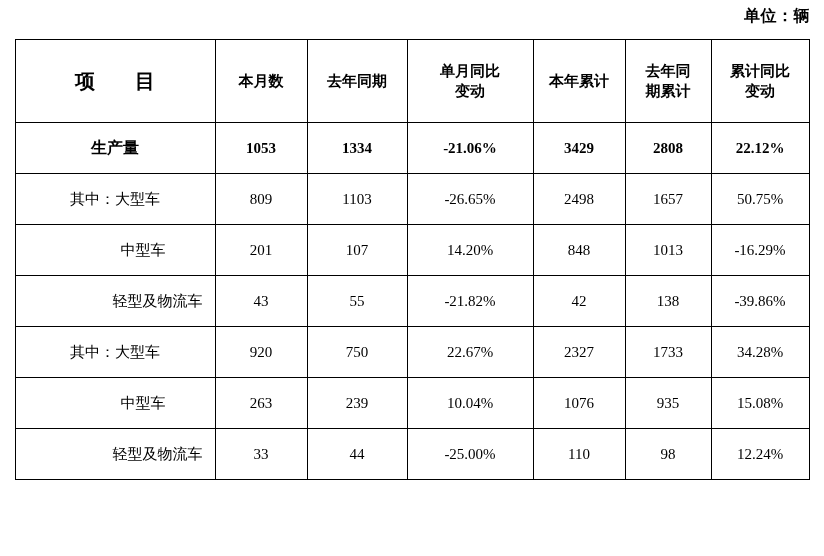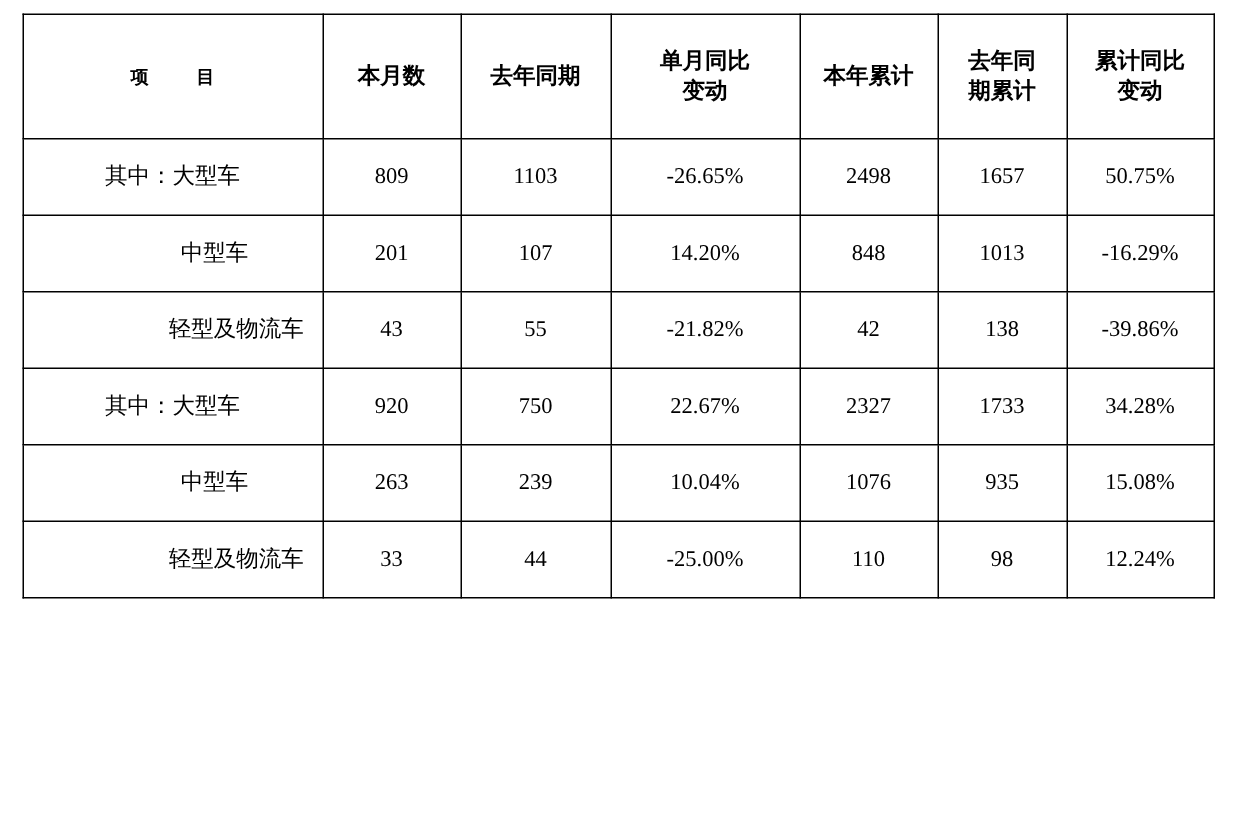--- a/index.html
+++ b/index.html
@@ -51,21 +51,21 @@
     padding: 0;
   }
   table.data thead th {
     height: 82px;
     font-weight: bold;
     line-height: 1.35;
   }
   table.data thead th.proj {
     letter-spacing: 10px;
     text-indent: 10px;
-    font-size: 12px;
+    font-size: 20px;
   }
   table.data tbody td {
     height: 50px;
     line-height: 1.2;
   }
   td.label {
     text-align: left;
     padding-left: 10px;
     white-space: nowrap;
   }
@@ -90,20 +90,21 @@
   }
   .wrap2 {
     display: block;
   }
 </style>
 </head>
 <body>
 
 <div class="page">
 
+  <div class="unit-line">单位：辆</div>
 
   <table class="data">
     <colgroup>
       <col class="c0">
         <col class="c1">
         <col class="c2">
         <col class="c3">
         <col class="c4">
         <col class="c5">
         <col class="c6">
@@ -123,20 +124,29 @@
           <span class="wrap2">期累计</span>
         </th>
         <th>
           <span class="wrap2">累计同比</span>
           <span class="wrap2">变动</span>
         </th>
       </tr>
     </thead>
     <tbody>
       <tr>
+        <td class="label bold ind0">生产量</td>
+        <td class="num bold">1053</td>
+        <td class="num bold">1334</td>
+        <td class="num bold">-21.06%</td>
+        <td class="num bold">3429</td>
+        <td class="num bold">2808</td>
+        <td class="num bold">22.12%</td>
+      </tr>
+      <tr>
         <td class="label ind1">其中：大型车</td>
         <td class="num">809</td>
         <td class="num">1103</td>
         <td class="num">-26.65%</td>
         <td class="num">2498</td>
         <td class="num">1657</td>
         <td class="num">50.75%</td>
       </tr>
       <tr>
         <td class="label ind2">中型车</td>

